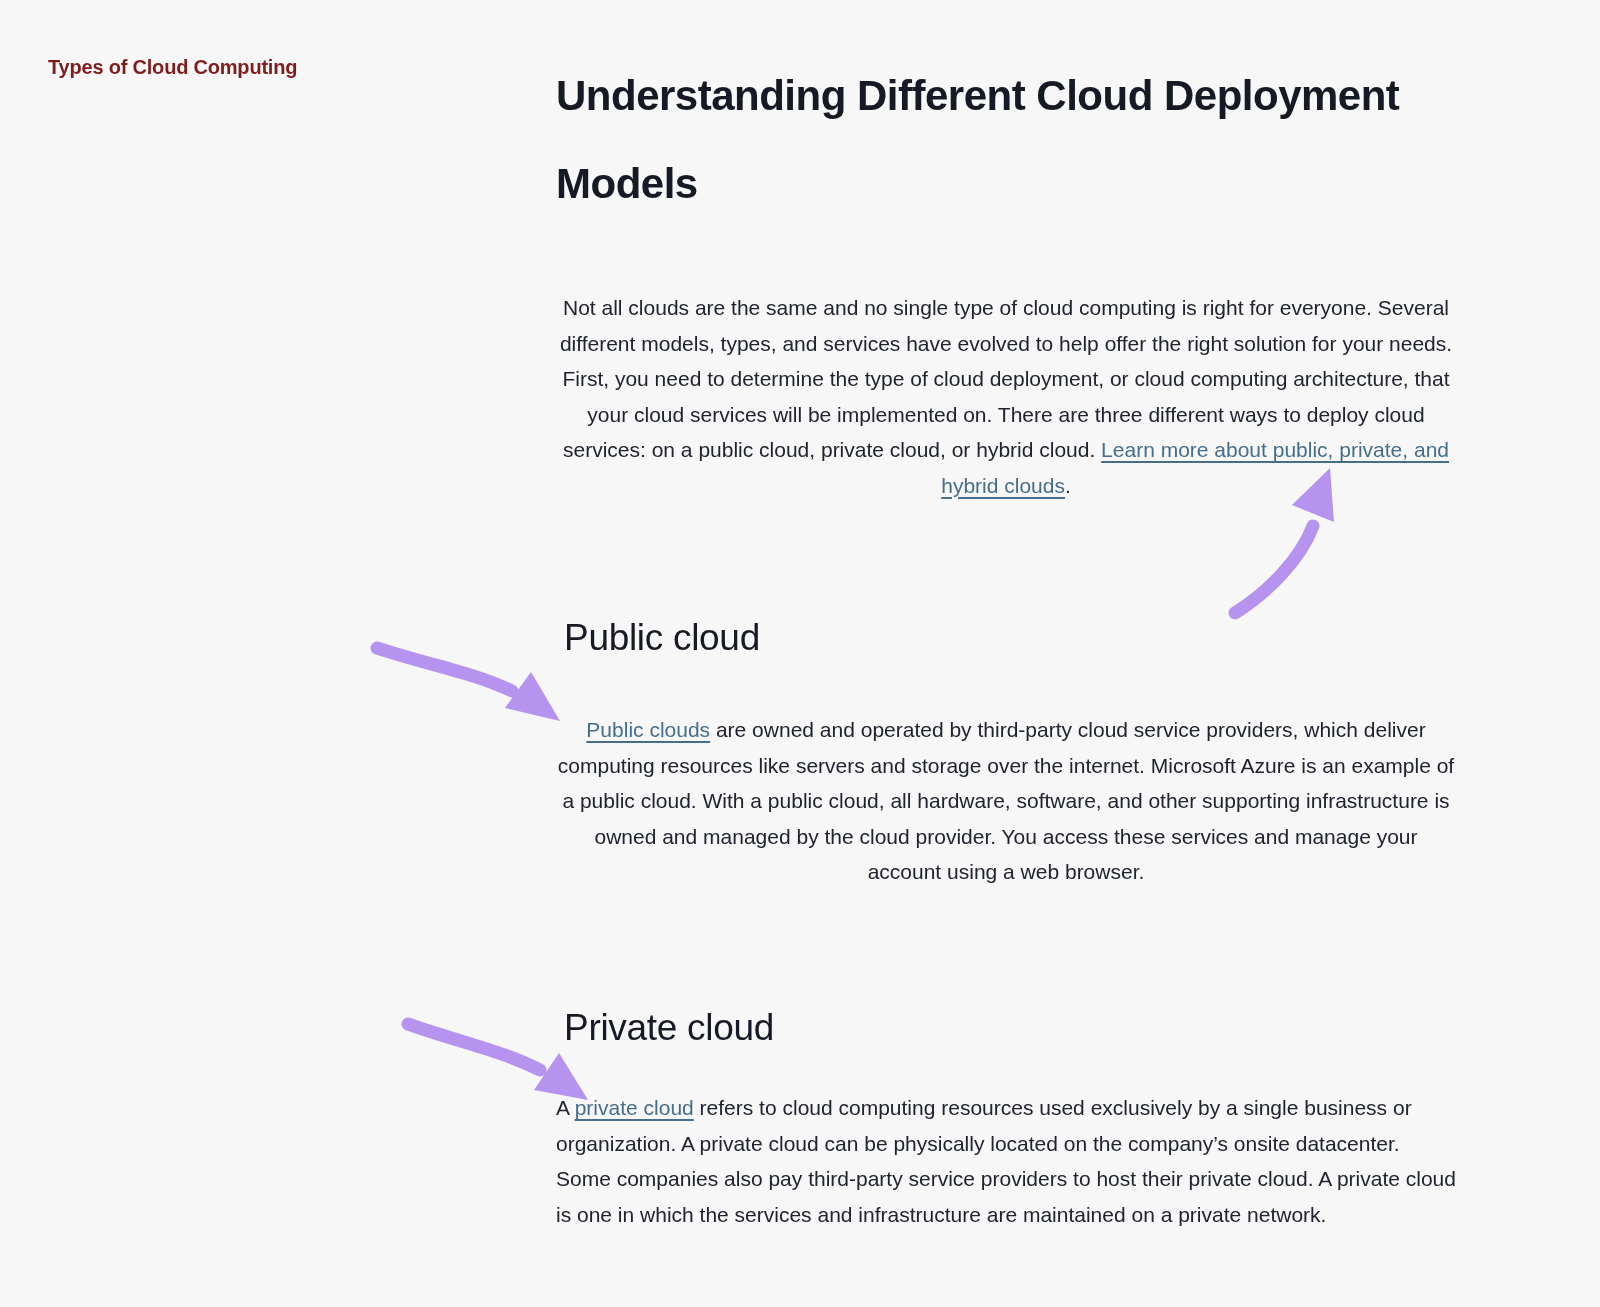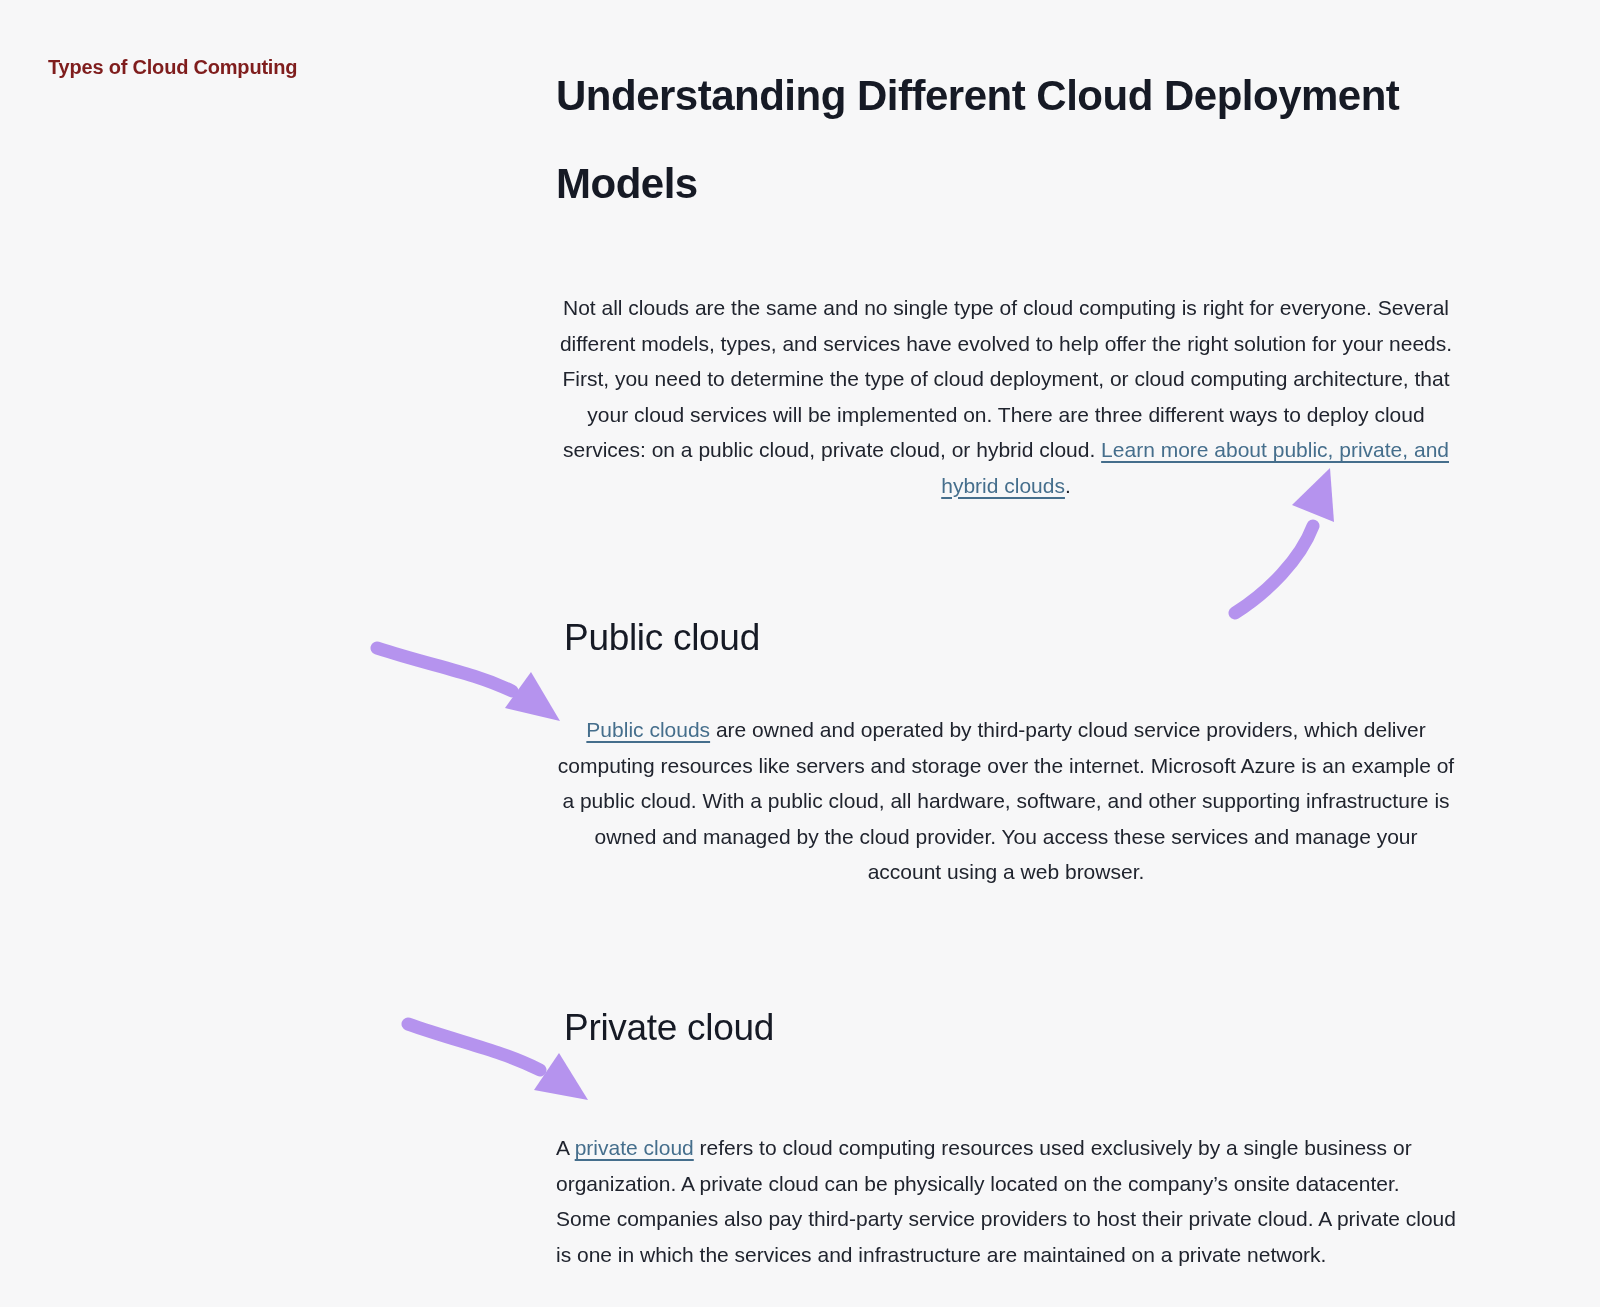--- a/index.html
+++ b/index.html
@@ -61,21 +61,21 @@
     width:900px;
     font-size:21px;
     line-height:35.5px;
     font-weight:400;
     color:var(--body);
   }
   .intro-paragraph{top:290px;text-align:center;}
   .heading-public{top:616px;}
   .public-paragraph{top:712px;text-align:center;}
   .heading-private{top:1006px;}
-  .private-paragraph{top:1090px;margin-top:40px;}
+  .private-paragraph{top:1090px;}
   a.text-link{
     color:var(--link);
     text-decoration:underline;
     text-decoration-thickness:1.5px;
     text-underline-offset:4px;
     cursor:pointer;
   }
   svg.arrows{
     position:absolute;
     left:0;top:0;

